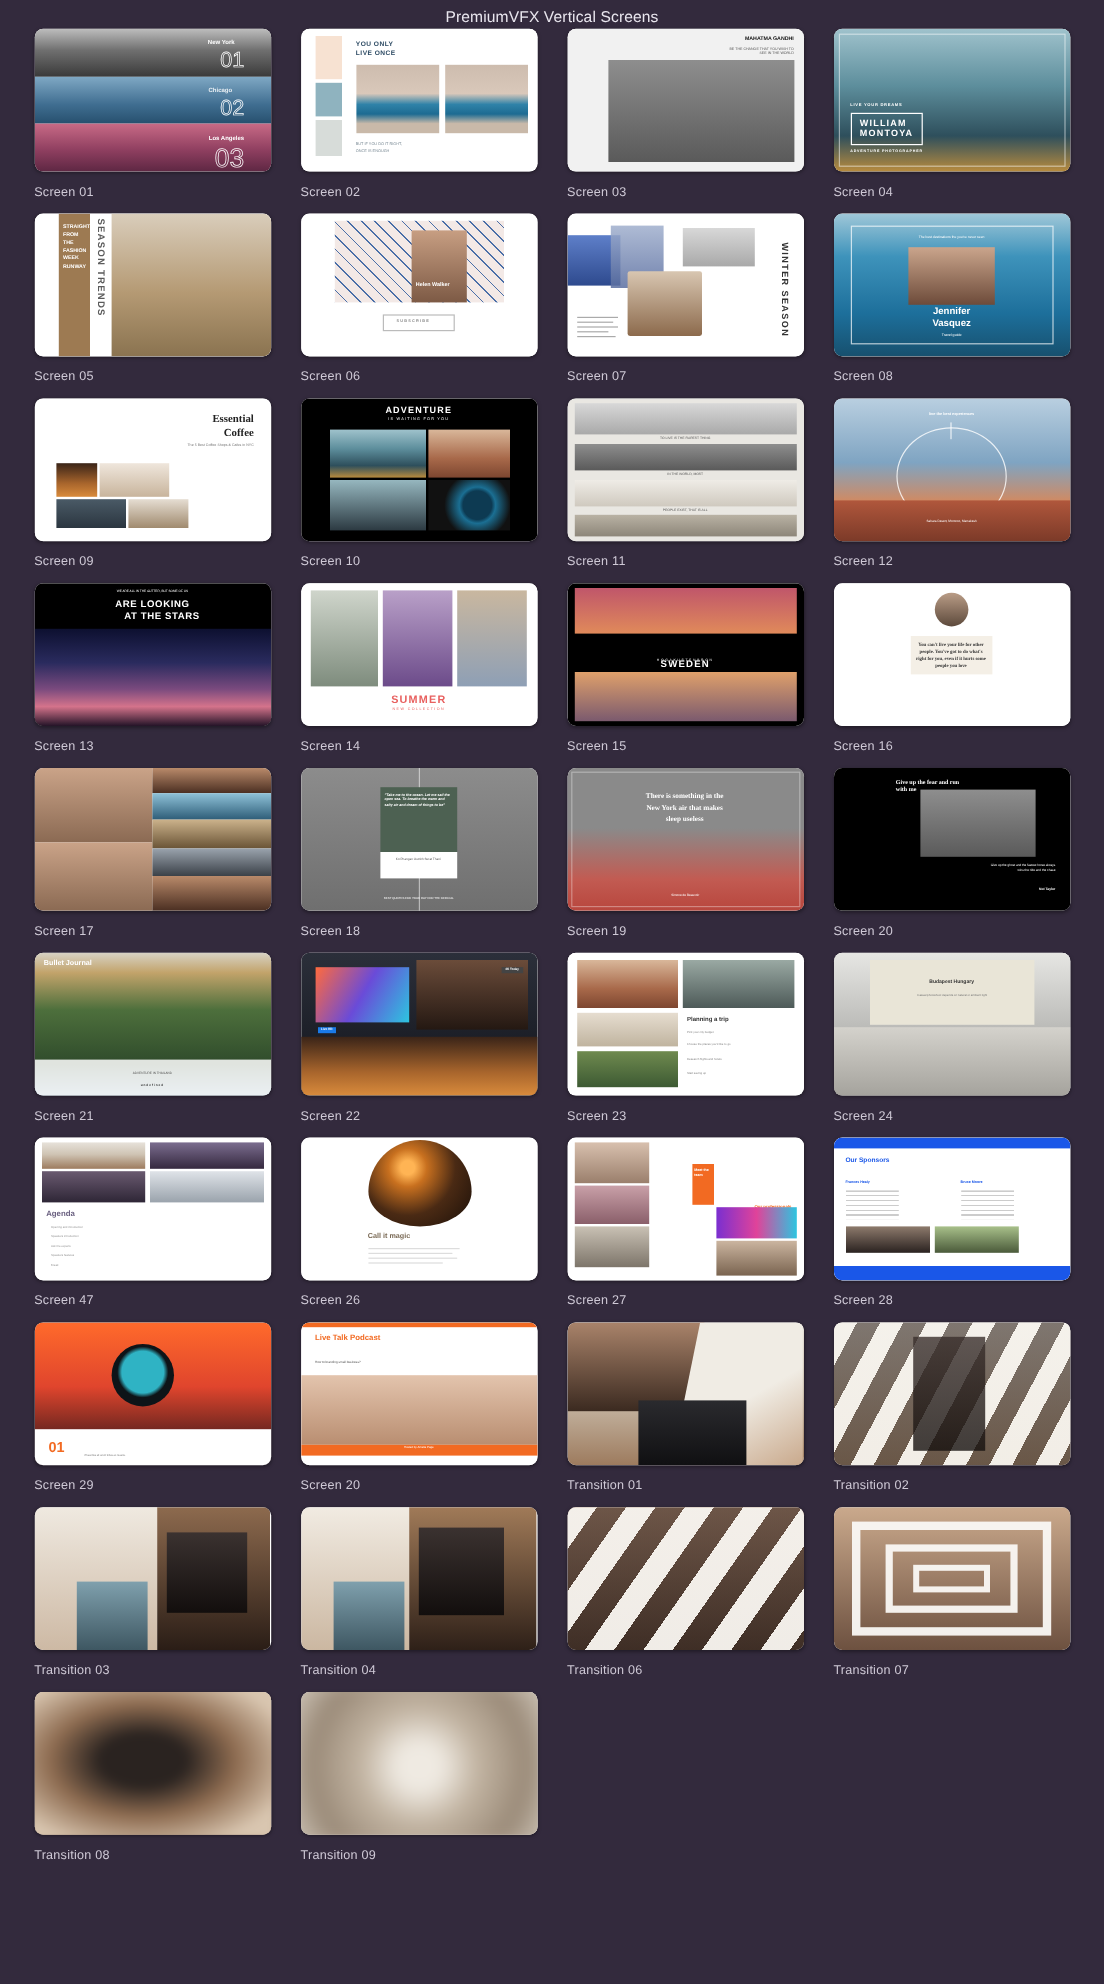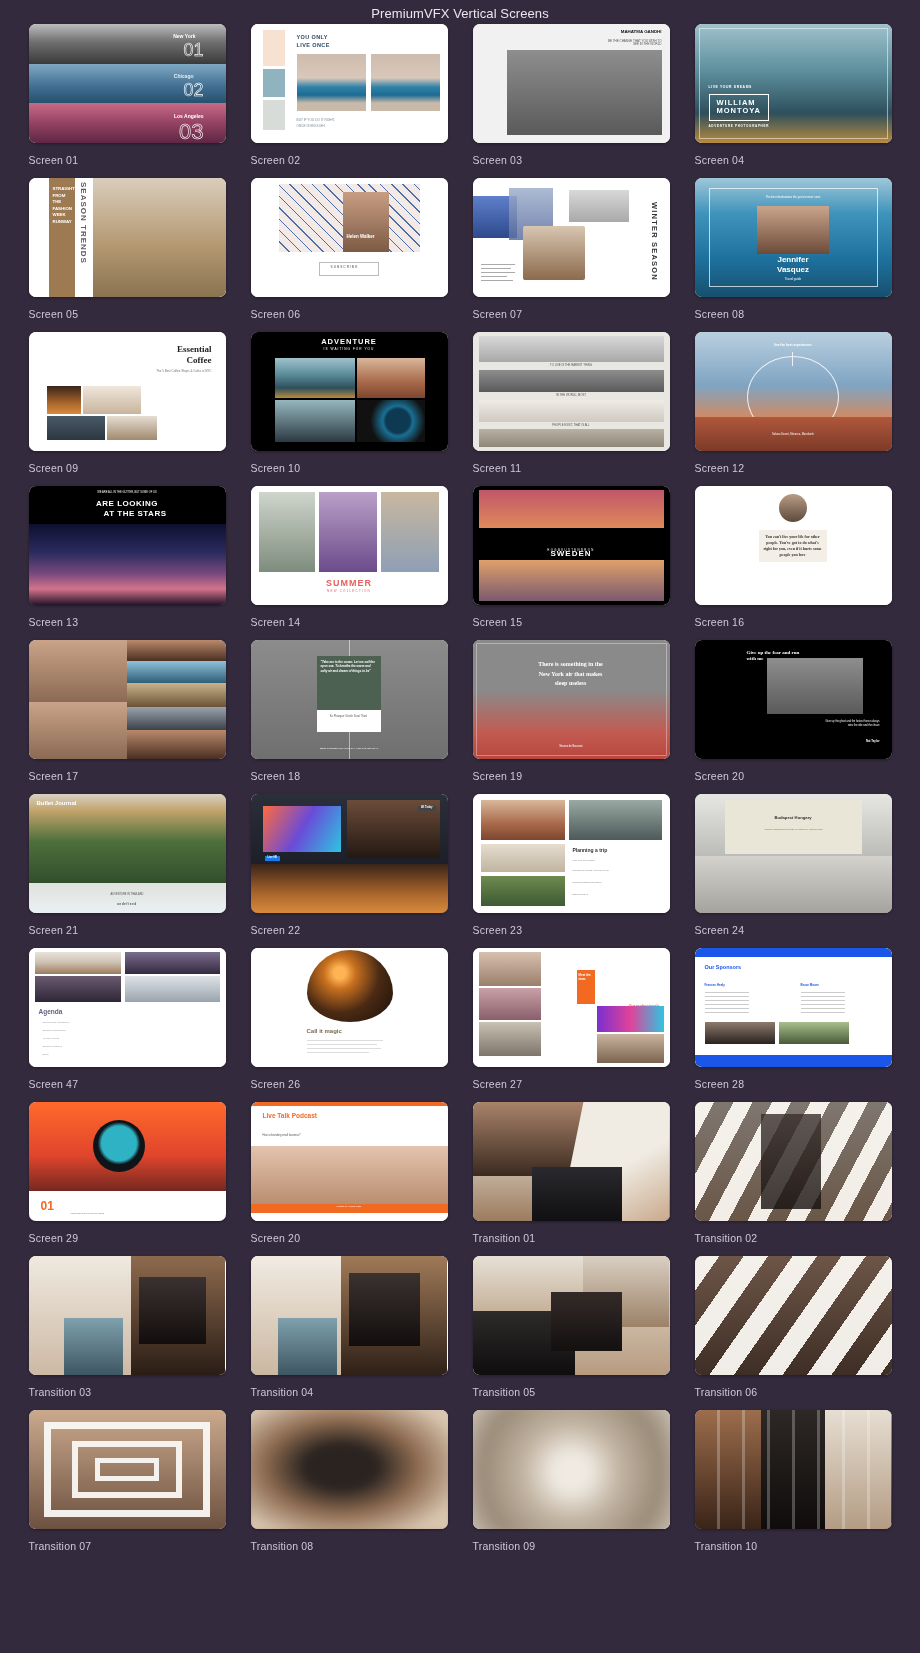--- a/index.html
+++ b/index.html
@@ -523,31 +523,20 @@
      <div class="f" style="left:0;top:0;width:46%;height:100%;background:linear-gradient(#f1ebe2,#cbb7a1)"></div>
      <div class="f" style="left:46%;top:0;width:54%;height:100%;background:linear-gradient(#a07a58,#2e2018)"></div>
      <div class="f" style="left:14%;top:52%;width:30%;height:48%;background:linear-gradient(#7fa0ad,#3e5762)"></div>
      <div class="f" style="left:50%;top:14%;width:36%;height:62%;background:linear-gradient(#3b3230,#120e0d)"></div>
    </div>
       </div>
      <div class="caption">Transition 04</div>
    </div>
     <div class="cell">
      <div class="thumb shadow">
-        <div class="fill" style="background:linear-gradient(#e6dfd4,#b79b80)">
-     <div class="f" style="left:0;top:0;width:56%;height:46%;background:linear-gradient(#e7e0d6,#c6b29a)"></div>
-     <div class="f" style="left:56%;top:0;width:44%;height:60%;background:linear-gradient(#d9cfc2,#9c8268)"></div>
-     <div class="f" style="left:0;top:46%;width:52%;height:54%;background:linear-gradient(#2d2a2a,#0f0d0d)"></div>
-     <div class="f" style="left:40%;top:30%;width:36%;height:50%;background:linear-gradient(#332b28,#141010)"></div>
-   </div>
-      </div>
-     <div class="caption">Transition 05</div>
-   </div>
-    <div class="cell">
-     <div class="thumb shadow">
         <div class="fill" style="background:linear-gradient(#b8927a,#5a4235)">
      <div class="f" style="inset:0;background:repeating-linear-gradient(125deg,rgba(246,243,238,.96) 0 20px,rgba(35,26,22,.5) 20px 40px)"></div>
    </div>
       </div>
      <div class="caption">Transition 06</div>
    </div>
     <div class="cell">
      <div class="thumb shadow">
         <div class="fill" style="background:linear-gradient(#caa98c,#6d5140)">
      <div class="f" style="left:8%;top:10%;right:8%;bottom:10%;border:7px solid rgba(250,248,244,.95)"></div>
@@ -566,24 +555,13 @@
      <div class="caption">Transition 08</div>
    </div>
     <div class="cell">
      <div class="thumb shadow">
         <div class="fill" style="background:#cfc6ba">
      <div class="f" style="inset:-8px;background:radial-gradient(circle at 50% 52%,#efeae2 0 14%,#c2b4a2 38%,#9a8a78 70%,#d8d0c4 100%);filter:blur(6px)"></div>
    </div>
       </div>
      <div class="caption">Transition 09</div>
    </div>
-    <div class="cell">
-     <div class="thumb shadow">
-        <div class="fill" style="background:linear-gradient(#b68f6e,#4a3528)">
-     <div class="f" style="left:0;top:0;width:34%;height:100%;background:linear-gradient(#9c6d4c,#3a2418)"></div>
-     <div class="f" style="left:34%;top:0;width:32%;height:100%;background:linear-gradient(#2d2826,#0f0c0b)"></div>
-     <div class="f" style="left:66%;top:0;width:34%;height:100%;background:linear-gradient(#e6ded2,#b49c84)"></div>
-     <div class="f" style="left:0;top:0;width:100%;height:100%;background:repeating-linear-gradient(90deg,transparent 0 22px,rgba(255,255,255,.25) 22px 25px)"></div>
-   </div>
-      </div>
-     <div class="caption">Transition 10</div>
-   </div>
   </div>
 
 </body></html>

